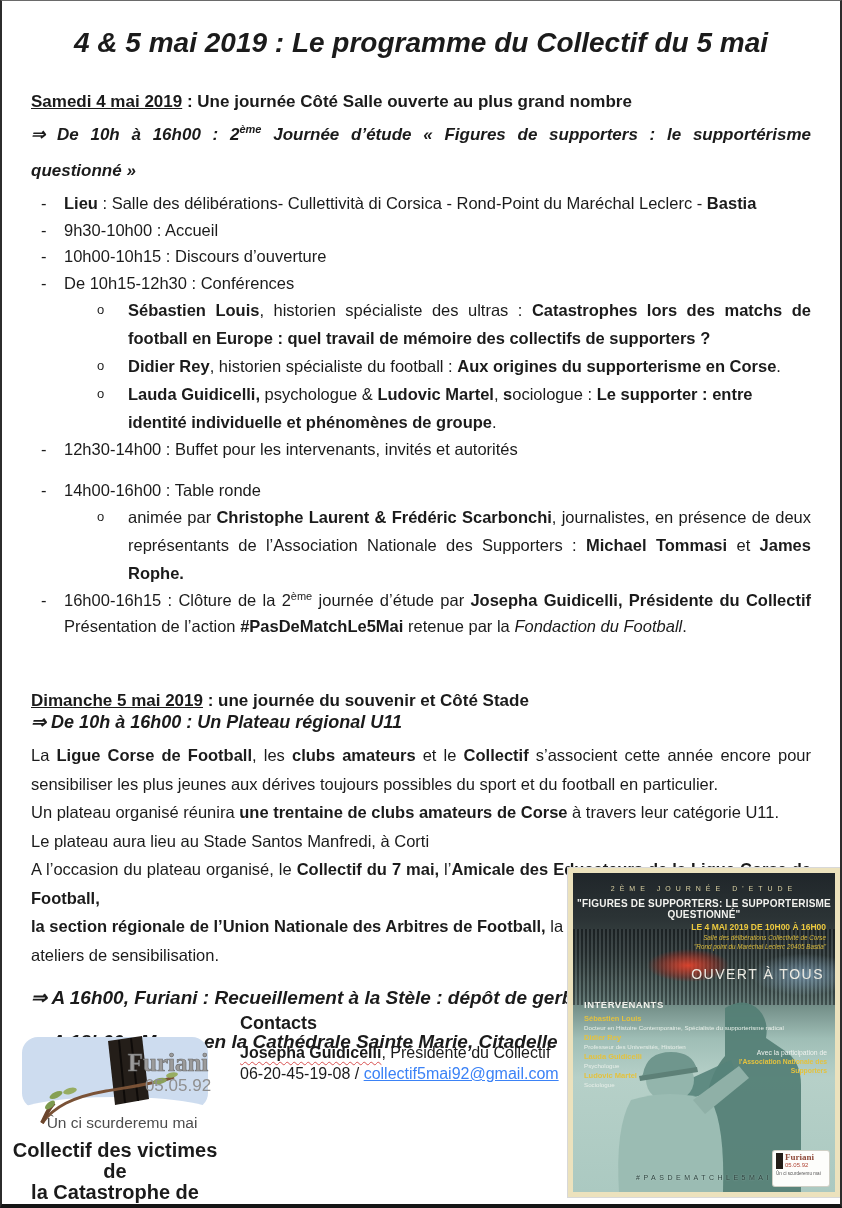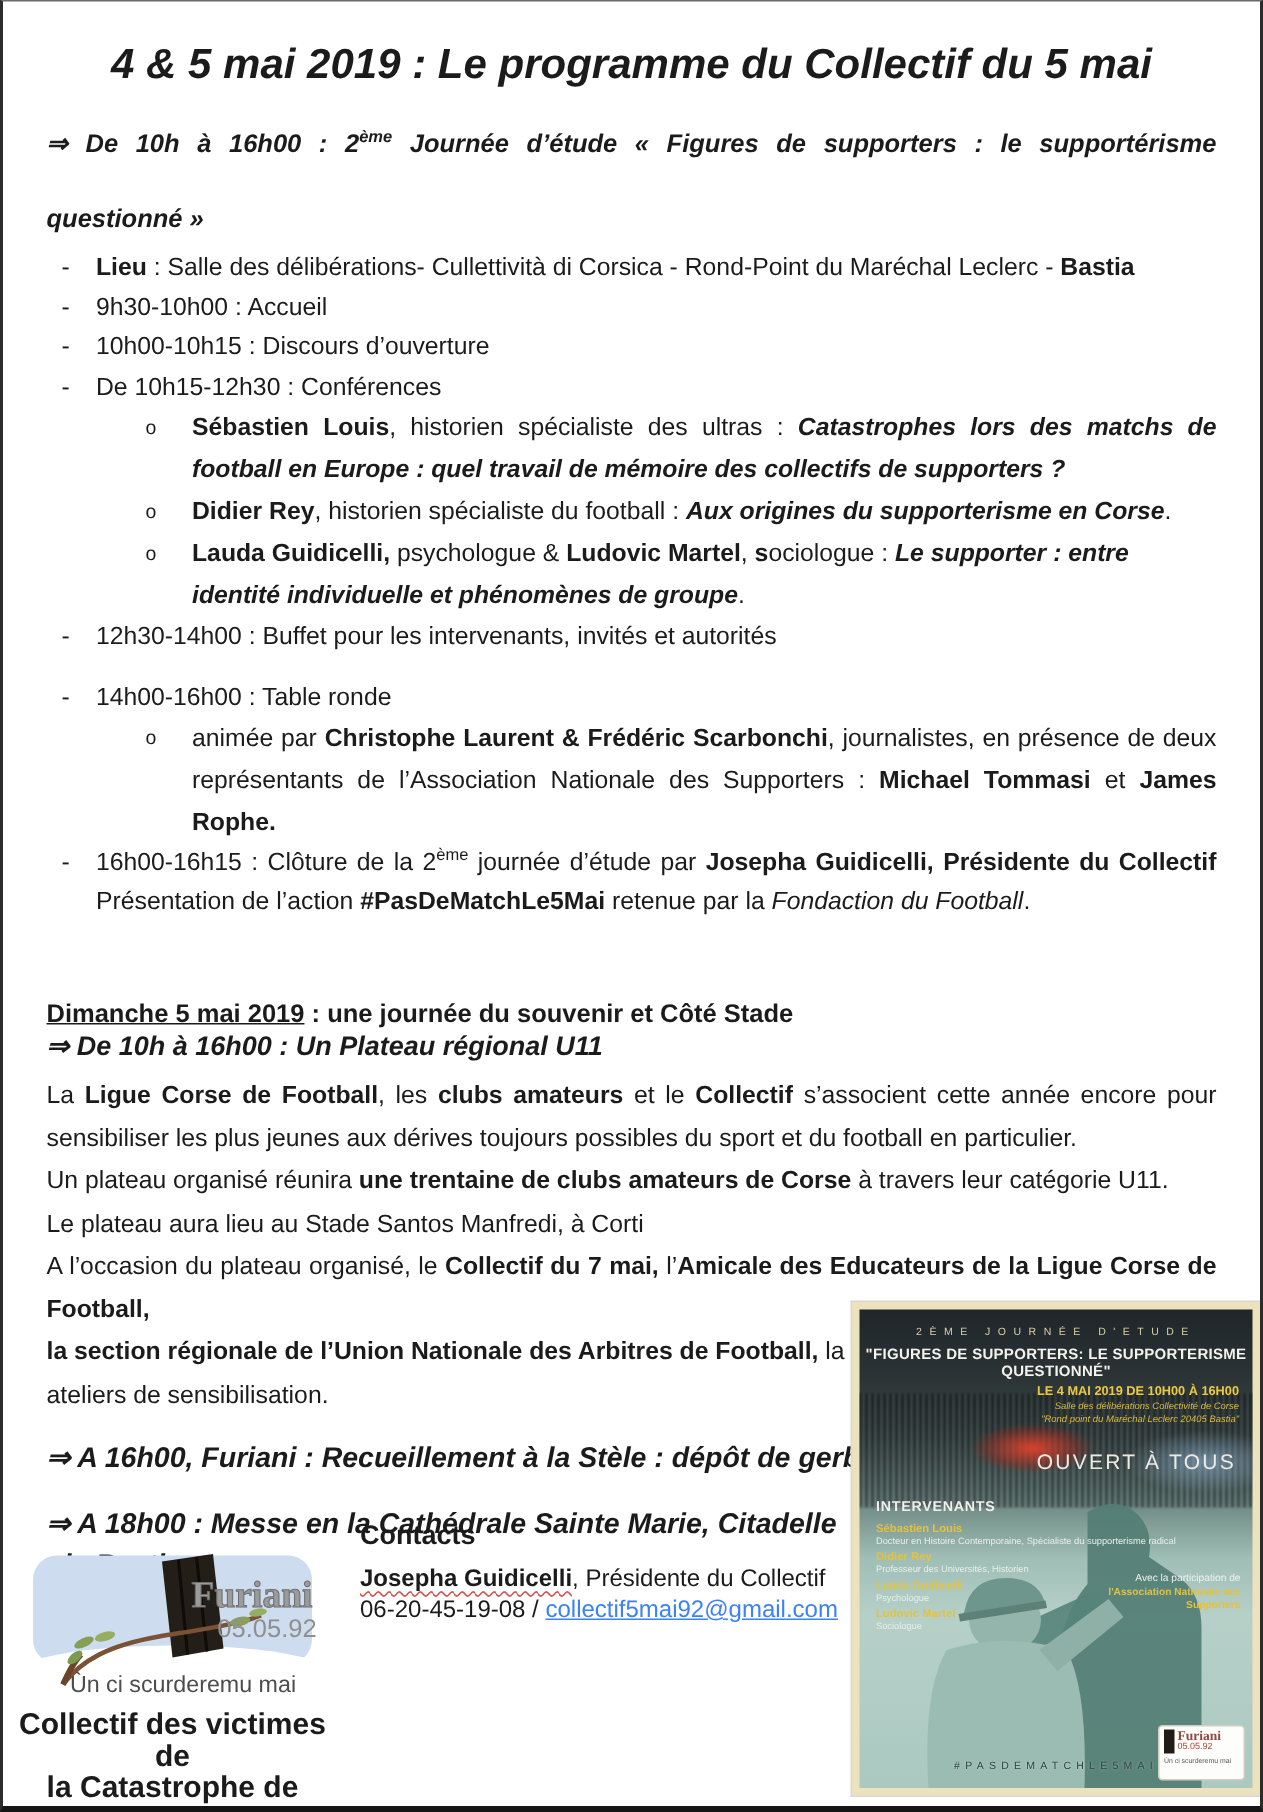--- a/index.html
+++ b/index.html
@@ -5,22 +5,22 @@
   html,body{margin:0;padding:0;background:#fff;}
   .page{position:relative;width:842px;height:1208px;box-sizing:border-box;background:#fff;
         border-left:2px solid #2c2c2c;border-right:2px solid #2c2c2c;border-top:1px solid #6a6a6a;
         border-bottom:4px solid #151515;padding:0 29px;overflow:hidden;
         font-family:"Liberation Sans",sans-serif;color:#1b1b1b;}
   .title{margin:26px 0 0;text-align:center;font-size:28px;font-style:italic;font-weight:bold;}
   .sec-h{margin-top:33px;font-size:17px;font-weight:bold;}
   .u{text-decoration:underline;}
   .b{font-weight:bold;}
   .i{font-style:italic;}
-  .bi{font-weight:bold;font-style:italic;}
-  .arrow-line{margin-top:24px;font-size:17px;font-weight:bold;font-style:italic;line-height:26px;}
+  .bi{font-weight:bold;}
+  .arrow-line{margin-top:10px;font-size:17px;font-weight:bold;font-style:italic;line-height:26px;}
   .jl{text-align:justify;text-align-last:justify;}
   .just{text-align:justify;}
   sup{font-size:11px;line-height:0;}
   .list{margin-top:6px;font-size:16.5px;}
   .row{display:flex;line-height:26.5px;}
   .row .mk{flex:none;width:33px;padding-left:10px;box-sizing:border-box;}
   .row .txt{flex:1;}
   .sub{display:flex;line-height:28px;font-size:16.5px;}
   .sub .mk2{flex:none;width:31px;margin-left:66px;font-size:13px;}
   .sub .txt{flex:1;}
@@ -78,20 +78,23 @@
   .pmini .dt{font-size:6px;color:#b04434;line-height:7px;}
   .pmini .mo{font-size:4.6px;color:#555;margin-top:2px;line-height:5px;}
 </style>
 </head>
 <body>
 
 <div class="page">
 
   <h1 class="title">4 &amp; 5 mai 2019 : Le programme du Collectif du 5 mai</h1>
 
+  <div class="sec-h">
+    <span class="u">Samedi 4 mai 2019</span><span> : </span><span>Une journée Côté Salle ouverte au plus grand nombre</span>
+  </div>
 
   <div class="arrow-line jl">
     <span>⇒</span>
     <span>De 10h à 16h00 : 2</span><sup>ème</sup><span> Journée d’étude « Figures de supporters : le supportérisme</span>
   </div>
   <div class="arrow-line">questionné »</div>
 
   <div class="list">
 
     <div class="row">

